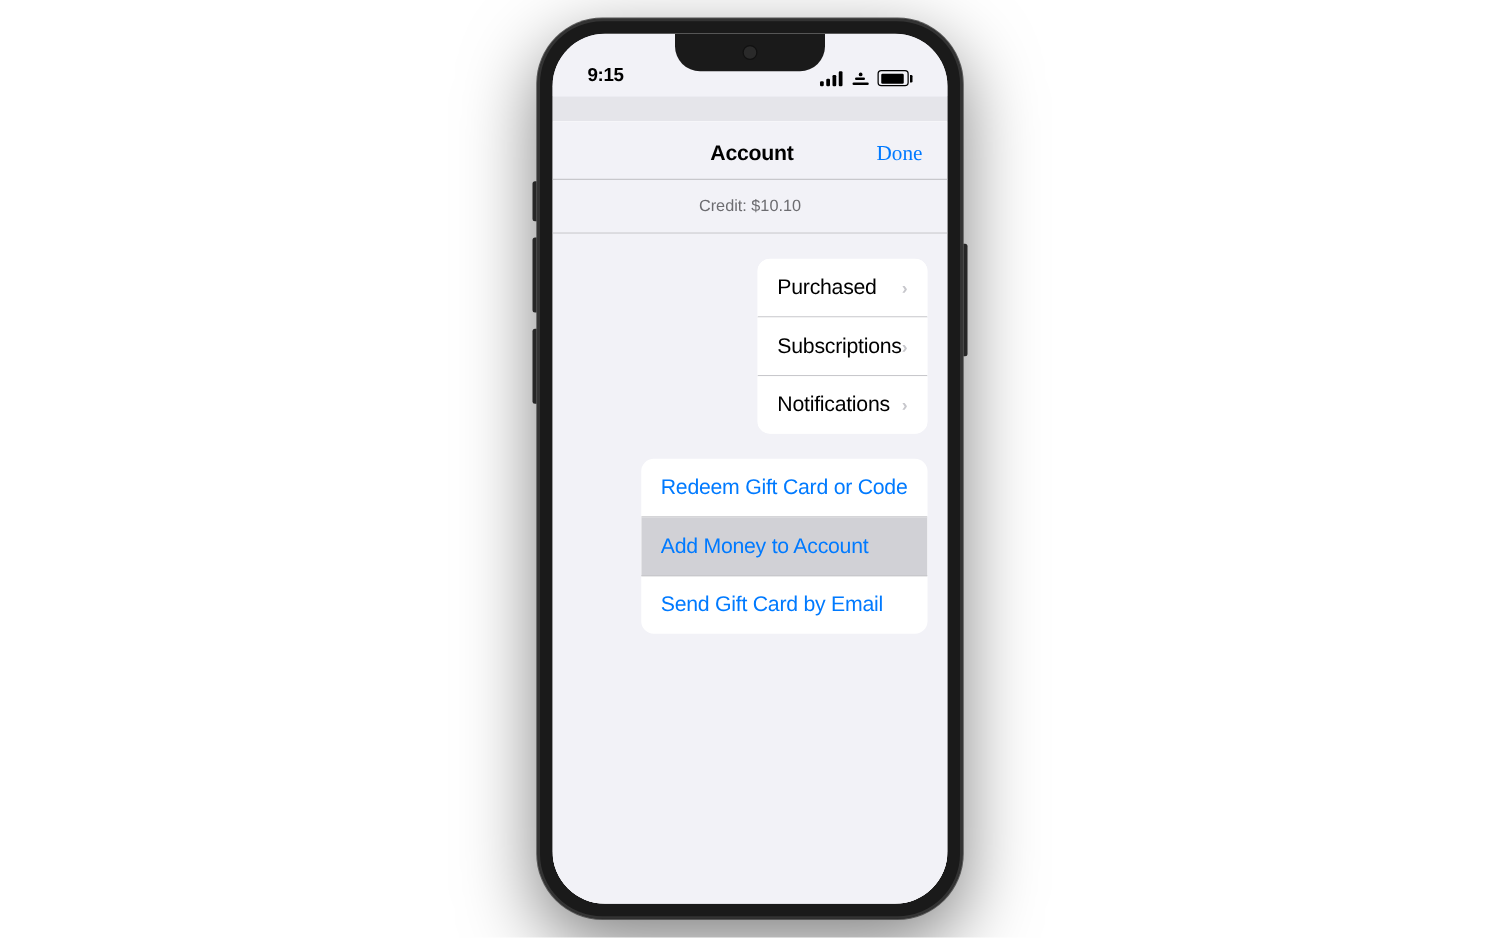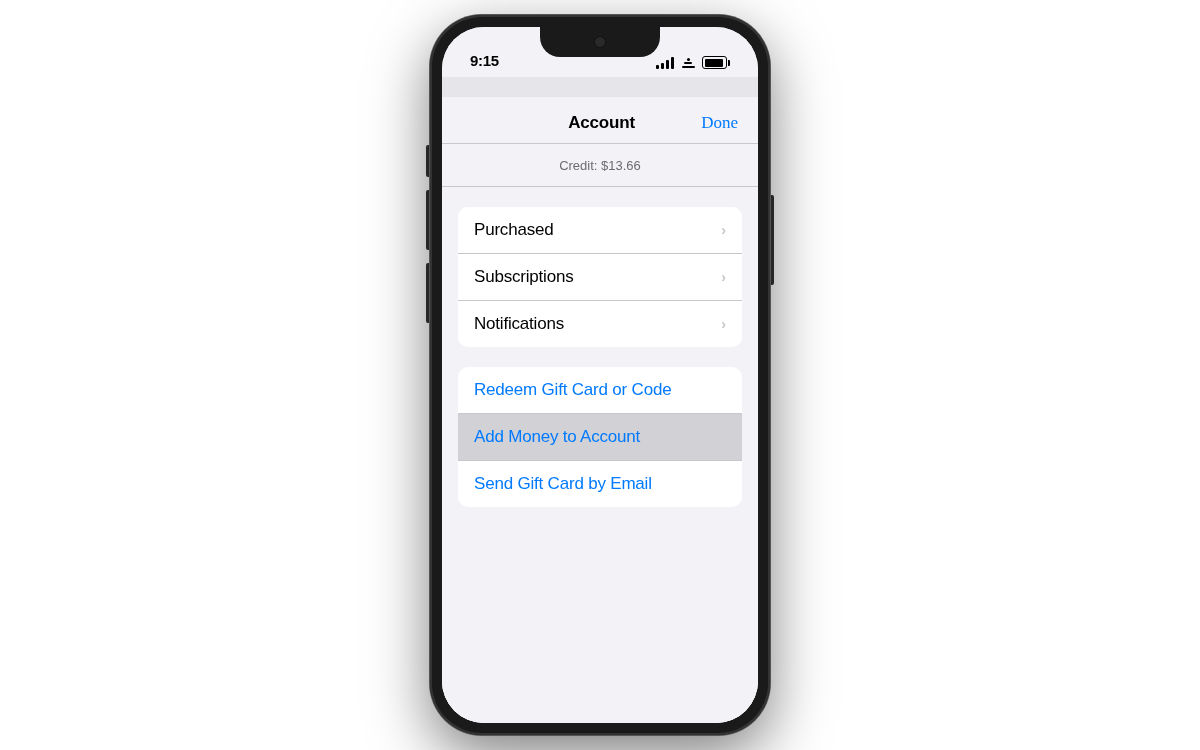--- a/index.html
+++ b/index.html
@@ -223,20 +223,21 @@
 
     
     .scroll-content {
       flex: 1;
       overflow-y: auto;
       background: #f2f2f7;
       display: flex;
       flex-direction: column;
       gap: 20px;
       padding: 20px 0;
+      align-items: flex-end;
     }
 
     
     .list-section {
       background: #ffffff;
       border-radius: 10px;
       margin: 0 16px;
       overflow: hidden;
     }
 
@@ -380,21 +381,21 @@
 
         <div class="main-sheet">
 
           <div class="nav-bar">
             <span style="width:40px;"></span>
             <span class="nav-title">Account</span>
             <span class="nav-done">Done</span>
           </div>
 
           <div class="credit-section">
-            <span class="credit-text">Credit: $13.66</span>
+            <span class="credit-text">Credit: $10.10</span>
           </div>
 
           <div class="scroll-content">
 
             <div class="list-section">
 
               <div class="list-item">
                 <span class="list-item-label">Purchased</span>
                 <span class="chevron-icon">›</span>
               </div>

